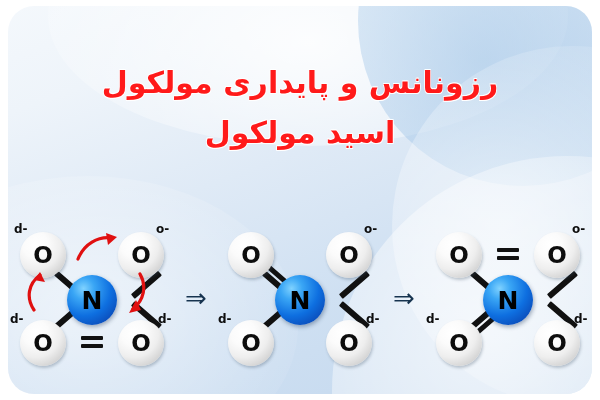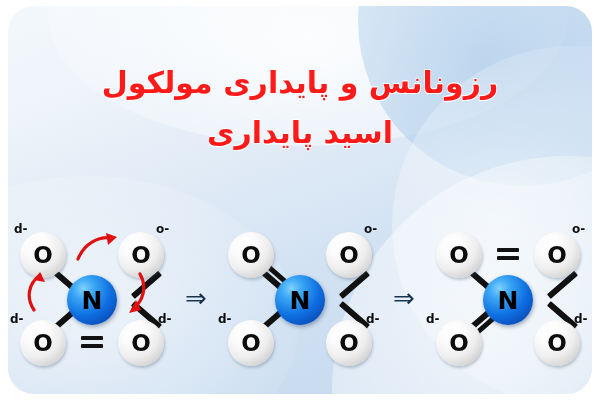--- a/index.html
+++ b/index.html
@@ -237,21 +237,21 @@
   <div id="canvas">
 
     <div class="blob" id="blob-top-haze"></div>
     <div class="blob" id="blob-top-right"></div>
     <div class="blob" id="blob-mid-right"></div>
     <div class="blob" id="blob-sweep"></div>
     <div class="blob" id="blob-left-glow"></div>
 
     <div id="title-block">
       <div class="title-line">رزونانس و پایداری مولکول</div>
-      <div class="title-line">اسید پایداری</div>
+      <div class="title-line">اسید مولکول</div>
     </div>
 
     <div id="molecule-row">
 
       <div class="molecule">
         <div class="bond bond-tl"></div>
         <div class="bond bond-tr"></div>
         <div class="bond bond-bl"></div>
         <div class="bond bond-br"></div>
         <div class="dblmark dbl-bottom">

